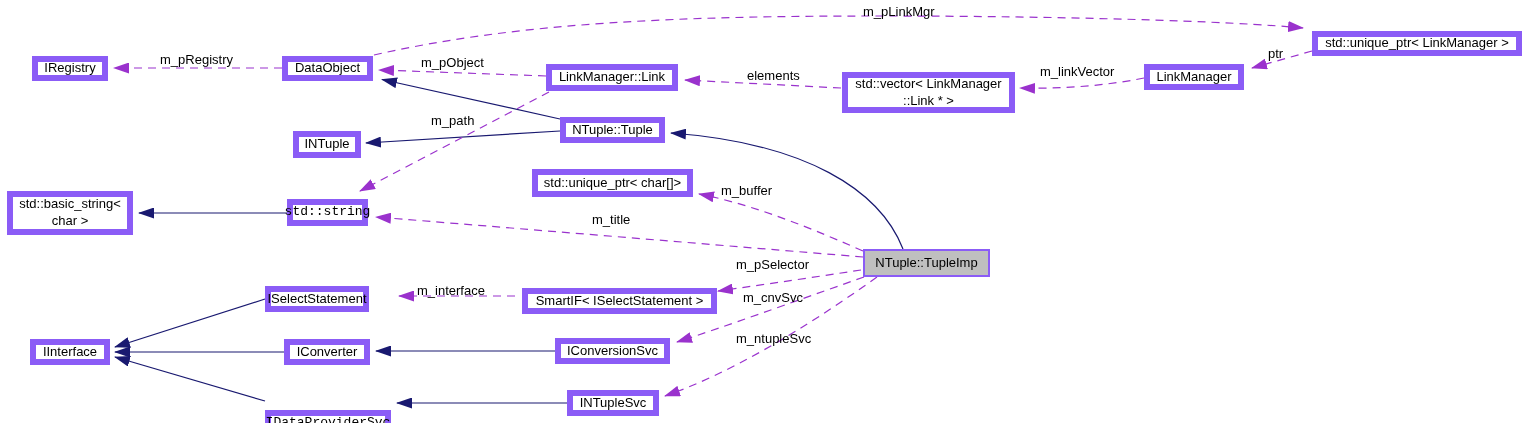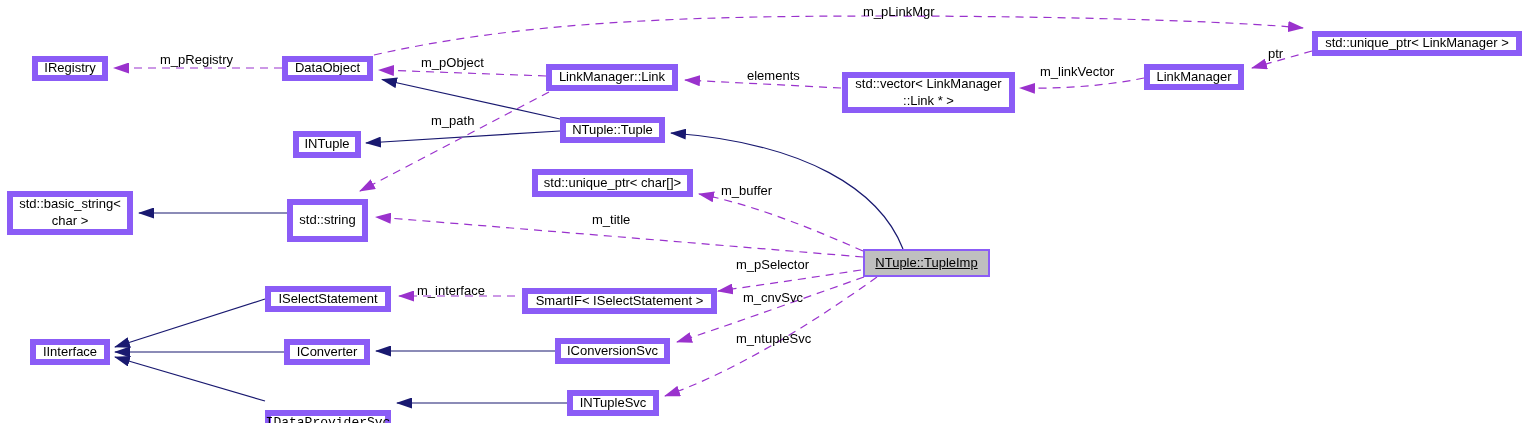--- a/index.html
+++ b/index.html
@@ -18,42 +18,41 @@
     background:#fff;
     display:flex;align-items:center;justify-content:center;
     font-size:13px;color:#000;
     text-align:center;line-height:1.3;
     white-space:pre-line;
     z-index:2;
   }
   .node.main{
     background:#bfbfbf;
     border-width:2px;
-    text-decoration:underline;
   }
   .edge-label{
     position:absolute;
     font-size:13px;color:#000;
     white-space:nowrap;
     z-index:3;
   }
   
   #n-iregistry            {left:32px;  top:56px;  width:76px;  height:25px;}
   #n-dataobject           {left:282px; top:56px;  width:91px;  height:25px;text-align:right;}
   #n-linkmanager-link     {left:546px; top:64px;  width:132px; height:27px;}
   #n-std-vector-link      {left:842px; top:72px;  width:173px; height:41px;text-align:center;}
   #n-linkmanager          {left:1144px;top:64px;  width:100px; height:26px;}
   #n-unique-ptr-linkmgr   {left:1312px;top:31px;  width:210px; height:25px;}
   #n-ntuple-tuple         {left:560px; top:117px; width:105px; height:26px;}
   #n-intuple              {left:293px; top:131px; width:68px;  height:27px;}
   #n-unique-ptr-char      {left:532px; top:169px; width:161px; height:28px;}
   #n-basic-string         {left:7px;   top:191px; width:126px; height:44px;}
-  #n-std-string           {left:287px; top:199px; width:81px;  height:43px;}
+  #n-std-string           {left:287px; top:199px; width:81px;  height:27px;font-family:Liberation Mono, monospace;}
   #n-tupleimp             {left:863px; top:249px; width:127px; height:28px;}
-  #n-iselectstatement     {left:265px; top:286px; width:126px; height:26px;}
+  #n-iselectstatement     {left:265px; top:286px; width:104px; height:26px;}
   #n-smartif              {left:515px; top:288px; width:195px; height:26px;margin-left:7px;}
   #n-iinterface           {left:30px;  top:339px; width:80px;  height:26px;}
   #n-iconverter           {left:284px; top:339px; width:86px;  height:26px;}
   #n-iconversionsvc       {left:555px; top:338px; width:115px; height:26px;}
   #n-idataprovidersvc     {left:265px; top:410px; width:126px; height:26px;font-family:Liberation Mono, monospace;}
   #n-intuplesvc           {left:567px; top:390px; width:92px;  height:26px;}
   
   #l-m-pregistry {left:160px; top:52px;}
   #l-m-pobject   {left:421px; top:55px;}
   #l-m-plinkmgr  {left:863px; top:4px;}

